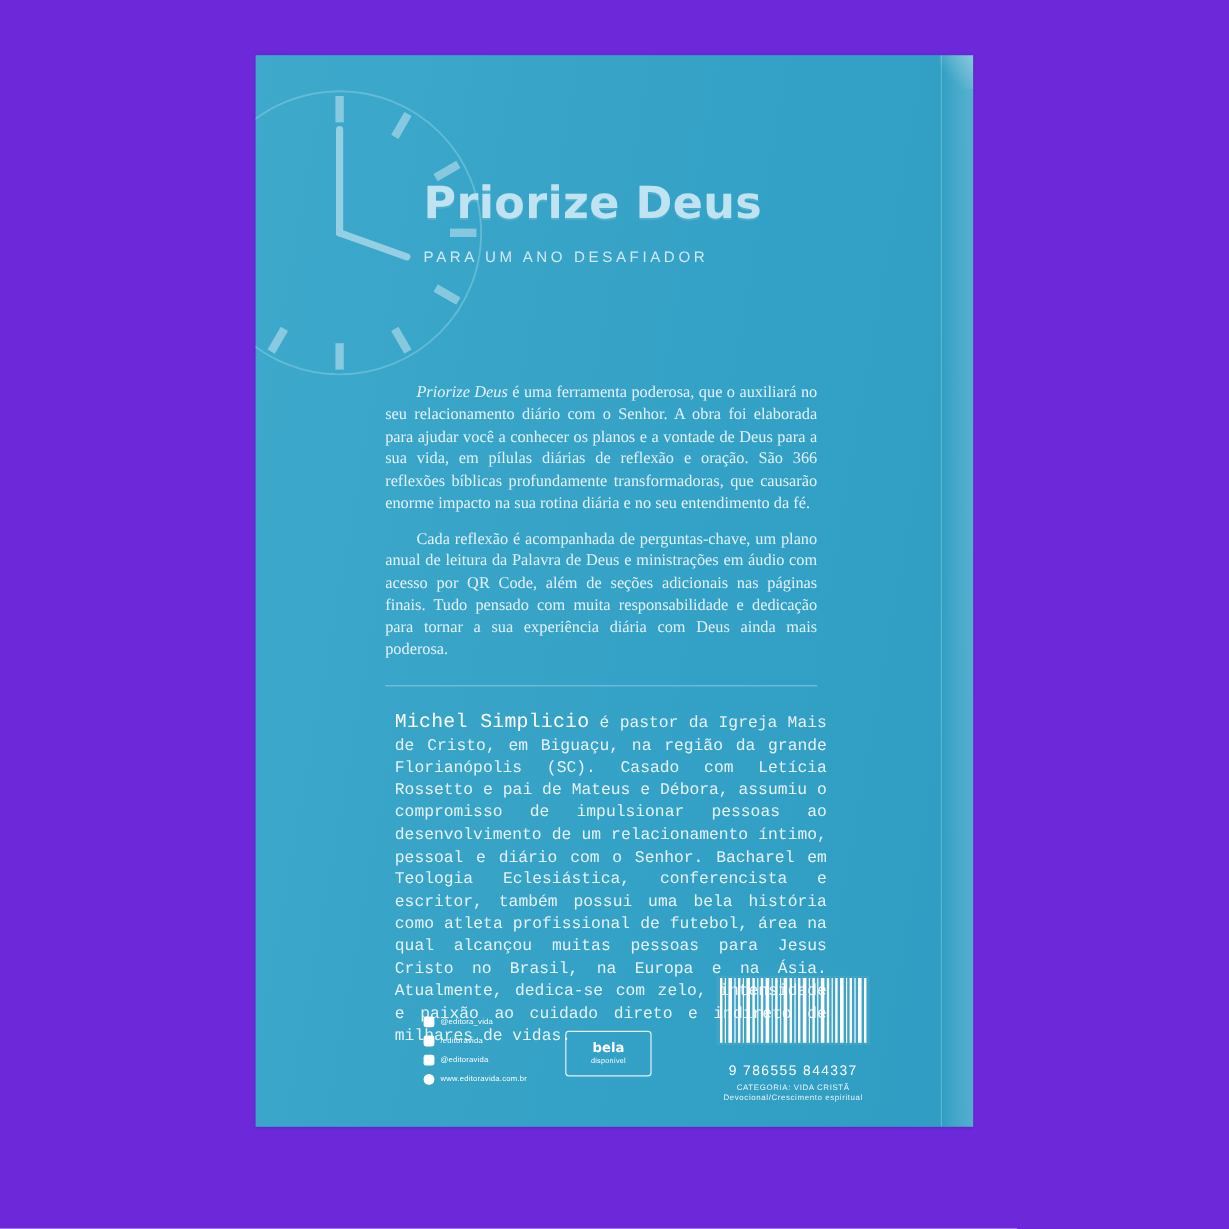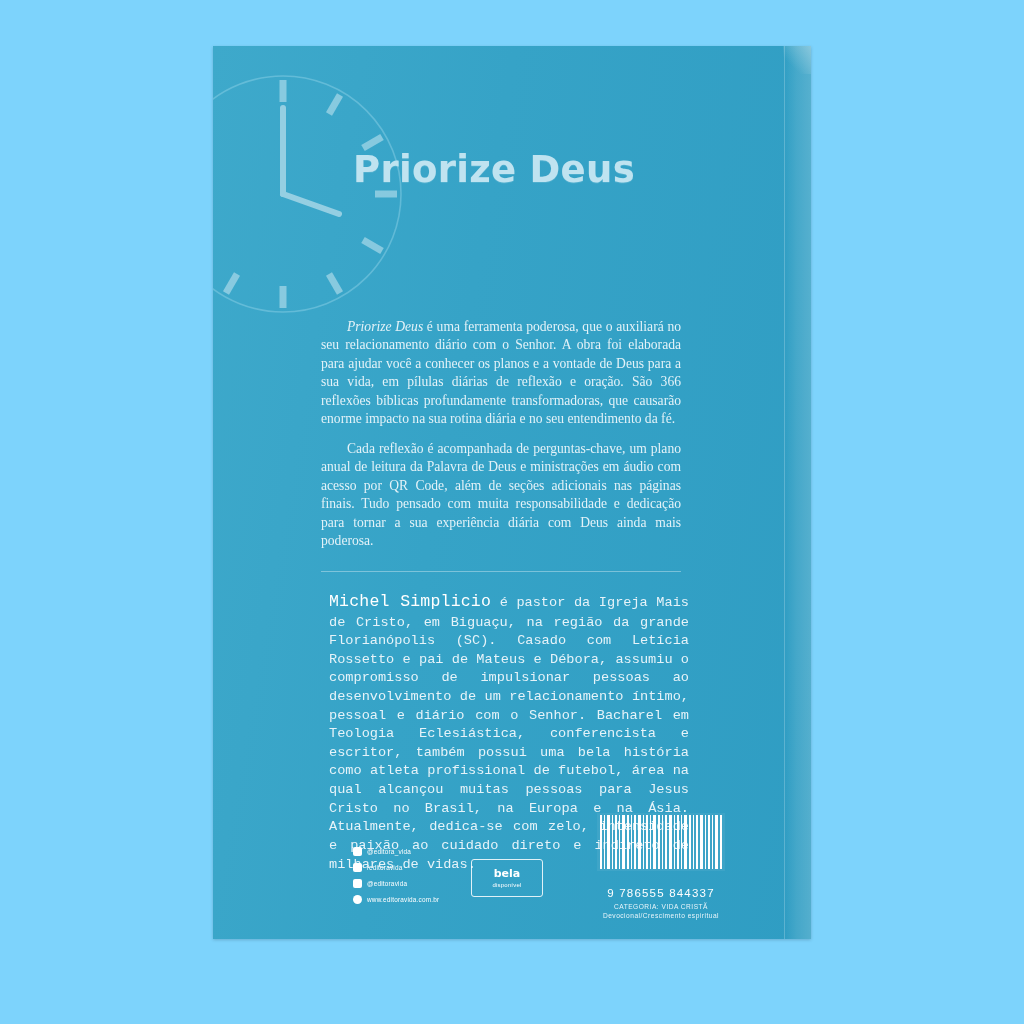--- a/index.html
+++ b/index.html
@@ -11,21 +11,21 @@
     width: 1024px;
     height: 1024px;
     font-family: "Liberation Sans", sans-serif;
     overflow: hidden;
   }
 
   #page {
     position: relative;
     width: 1024px;
     height: 1024px;
-    background: #7dd3fc;
+    background: #6d28d9;
   }
 
   
   .cover {
     position: absolute;
     left: 213px;
     top: 46px;
     width: 598px;
     height: 893px;
     background: #3aa8cc;
@@ -278,20 +278,21 @@
           <line x1="31" y1="187" x2="50" y2="176"></line>
         </g>
         <line x1="130" y1="130" x2="130" y2="44" stroke="#dff0f7" stroke-width="6" stroke-linecap="round"></line>
         <line x1="130" y1="130" x2="186" y2="150" stroke="#dff0f7" stroke-width="6" stroke-linecap="round"></line>
       </svg>
     </div>
 
     <div class="title-block">
       <h1 class="book-title">Priorize Deus</h1>
       <div class="subtitle">
+        <div>PARA UM ANO DESAFIADOR</div>
       </div>
     </div>
 
     <div class="body-copy">
       <p><em>Priorize Deus</em><span> é uma ferramenta poderosa, que o auxiliará no seu relacionamento diário com o Senhor. A obra foi elaborada para ajudar você a conhecer os planos e a vontade de Deus para a sua vida, em pílulas diárias de reflexão e oração. São 366 reflexões bíblicas profundamente transformadoras, que causarão enorme impacto na sua rotina diária e no seu entendimento da fé.</span></p>
       <p>Cada reflexão é acompanhada de perguntas-chave, um plano anual de leitura da Palavra de Deus e ministrações em áudio com acesso por QR Code, além de seções adicionais nas páginas finais. Tudo pensado com muita responsabilidade e dedicação para tornar a sua experiência diária com Deus ainda mais poderosa.</p>
     </div>
 
     <div class="divider"></div>
 

